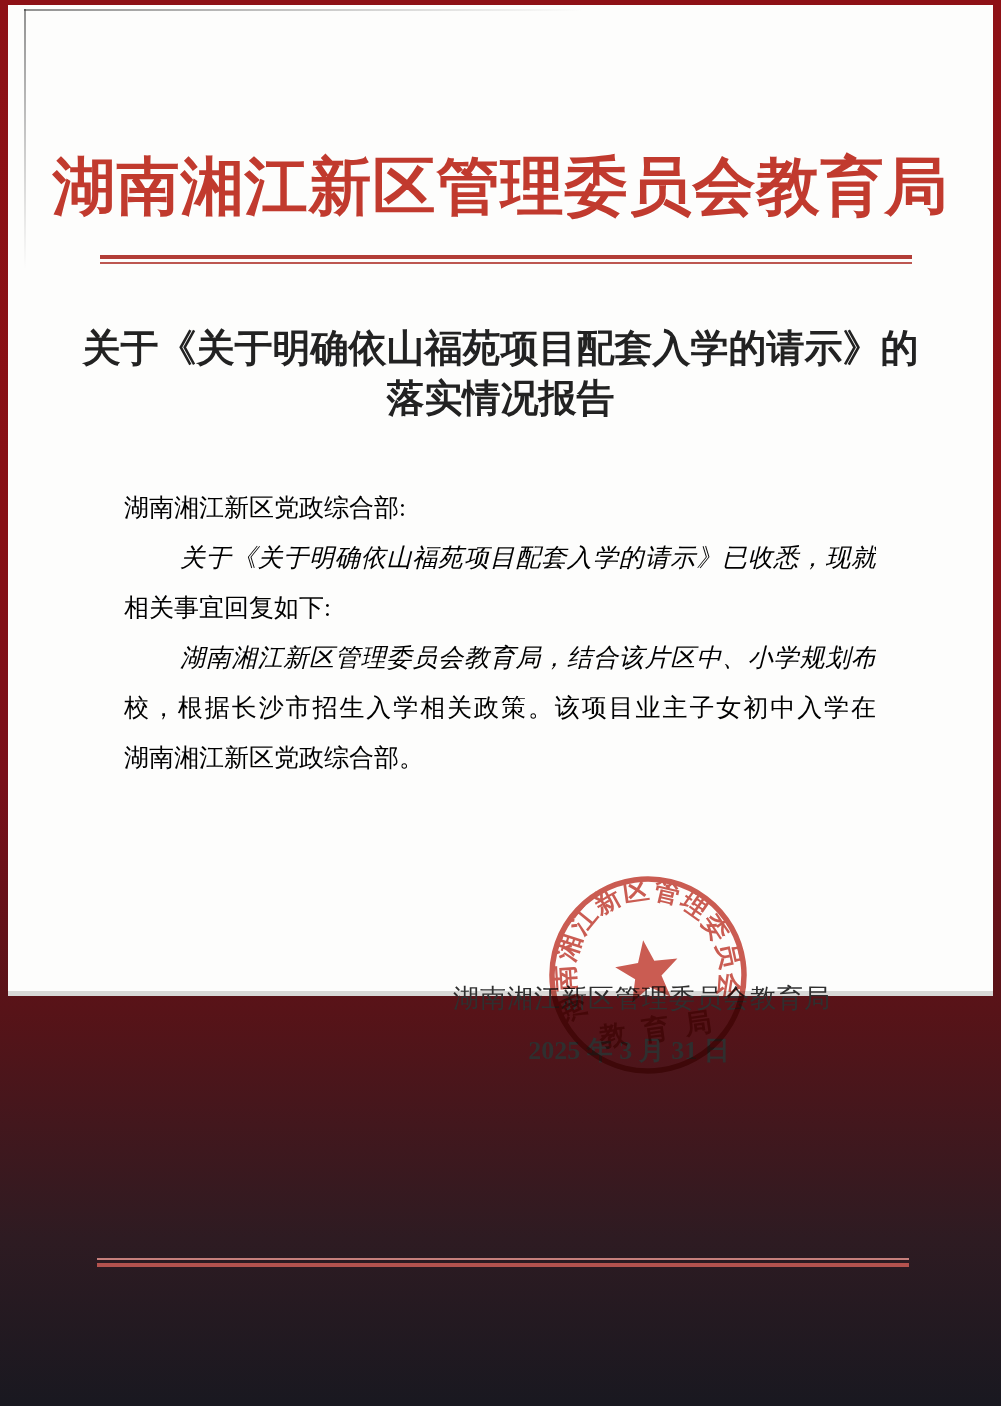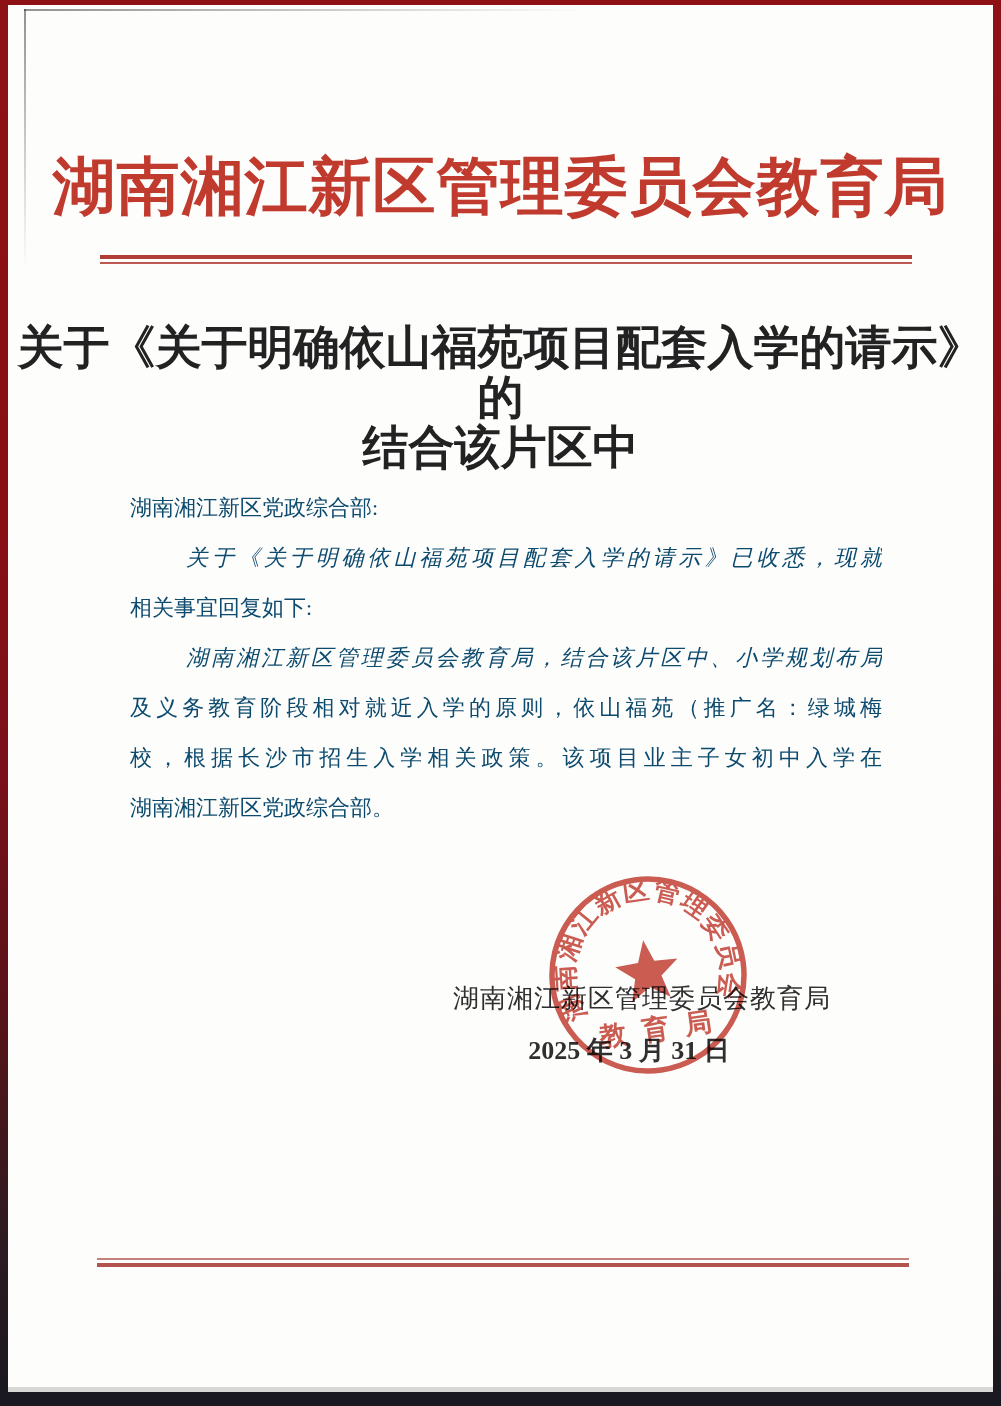--- a/index.html
+++ b/index.html
@@ -10,21 +10,21 @@
     background:#ffffff;
   }
   
   .frame{
     position:absolute;inset:0;
     background:linear-gradient(180deg,
       #8e1116 0%, #871015 38%, #7a101a 55%,
       #571318 72%, #2e1b22 88%, #191820 100%);
   }
   .page{
-    position:absolute;left:8px;top:5px;width:985px;height:1387px;
+    position:absolute;left:8px;top:5px;width:985px;height:991px;
     box-sizing:border-box;
     background:#fdfdfc;
     border-bottom:5px solid #d8d8d6;
   }
   
   .edge-h{position:absolute;top:4px;left:16px;width:560px;height:2px;
     background:linear-gradient(90deg,rgba(40,40,40,.5),rgba(40,40,40,0));}
   .edge-v{position:absolute;top:4px;left:16px;width:2px;height:260px;
     background:linear-gradient(180deg,rgba(40,40,40,.5),rgba(40,40,40,0));}
 
@@ -32,26 +32,26 @@
     position:absolute;top:146px;left:0;width:100%;text-align:center;
     font-size:63px;line-height:1.15;font-weight:bold;color:#c13a2e;
     letter-spacing:1px;white-space:nowrap;
   }
   .rule-head{position:absolute;top:250px;left:92px;width:812px;}
   .rule-head .thick{height:4px;background:#b23d37;}
   .rule-head .thin{height:2px;background:#bd5751;margin-top:3px;}
 
   .doc-title{
     position:absolute;top:318px;left:0;width:100%;text-align:center;
-    font-size:46px;line-height:50px;font-weight:bold;color:#222222;
+    font-size:38px;line-height:50px;font-weight:bold;color:#222222;
   }
 
   .body-block{
-    position:absolute;top:478px;left:122px;width:752px;
-    font-size:22px;color:#0c4a6e;
+    position:absolute;top:478px;left:116px;width:752px;
+    font-size:25px;color:#000000;
   }
   .body-block .line{
     height:50px;line-height:50px;overflow:hidden;
   }
   .body-block .fill{text-align:justify;text-align-last:justify;}
   .body-block .indent{padding-left:56px;font-style:italic;}
 
   .sign-name{
     position:absolute;top:976px;left:445px;width:367px;text-align:center;
     font-size:26px;color:#2f2f2f;letter-spacing:1px;white-space:nowrap;
@@ -83,29 +83,28 @@
 
     <div class="agency">湖南湘江新区管理委员会教育局</div>
 
     <div class="rule-head">
       <div class="thick"></div>
       <div class="thin"></div>
     </div>
 
     <div class="doc-title">
       <div>关于《关于明确依山福苑项目配套入学的请示》的</div>
-      <div>结合该片区中</div>
+      <div>落实情况报告</div>
     </div>
 
     <div class="body-block">
       <div class="line">湖南湘江新区党政综合部:</div>
       <div class="line fill indent">关于《关于明确依山福苑项目配套入学的请示》已收悉，现就</div>
       <div class="line">相关事宜回复如下:</div>
       <div class="line fill indent">湖南湘江新区管理委员会教育局，结合该片区中、小学规划布局</div>
-      <div class="line fill">及义务教育阶段相对就近入学的原则，依山福苑（推广名：绿城梅</div>
       <div class="line fill">校，根据长沙市招生入学相关政策。该项目业主子女初中入学在</div>
       <div class="line">湖南湘江新区党政综合部。</div>
     </div>
 
     <div class="sign-name">湖南湘江新区管理委员会教育局</div>
 
     <div class="sign-date">2025 年 3 月 31 日</div>
 
     <svg class="seal" viewBox="0 0 204 204">
       <circle cx="102" cy="102" r="96" fill="none" stroke="#c5463b" stroke-width="5.5"></circle>

